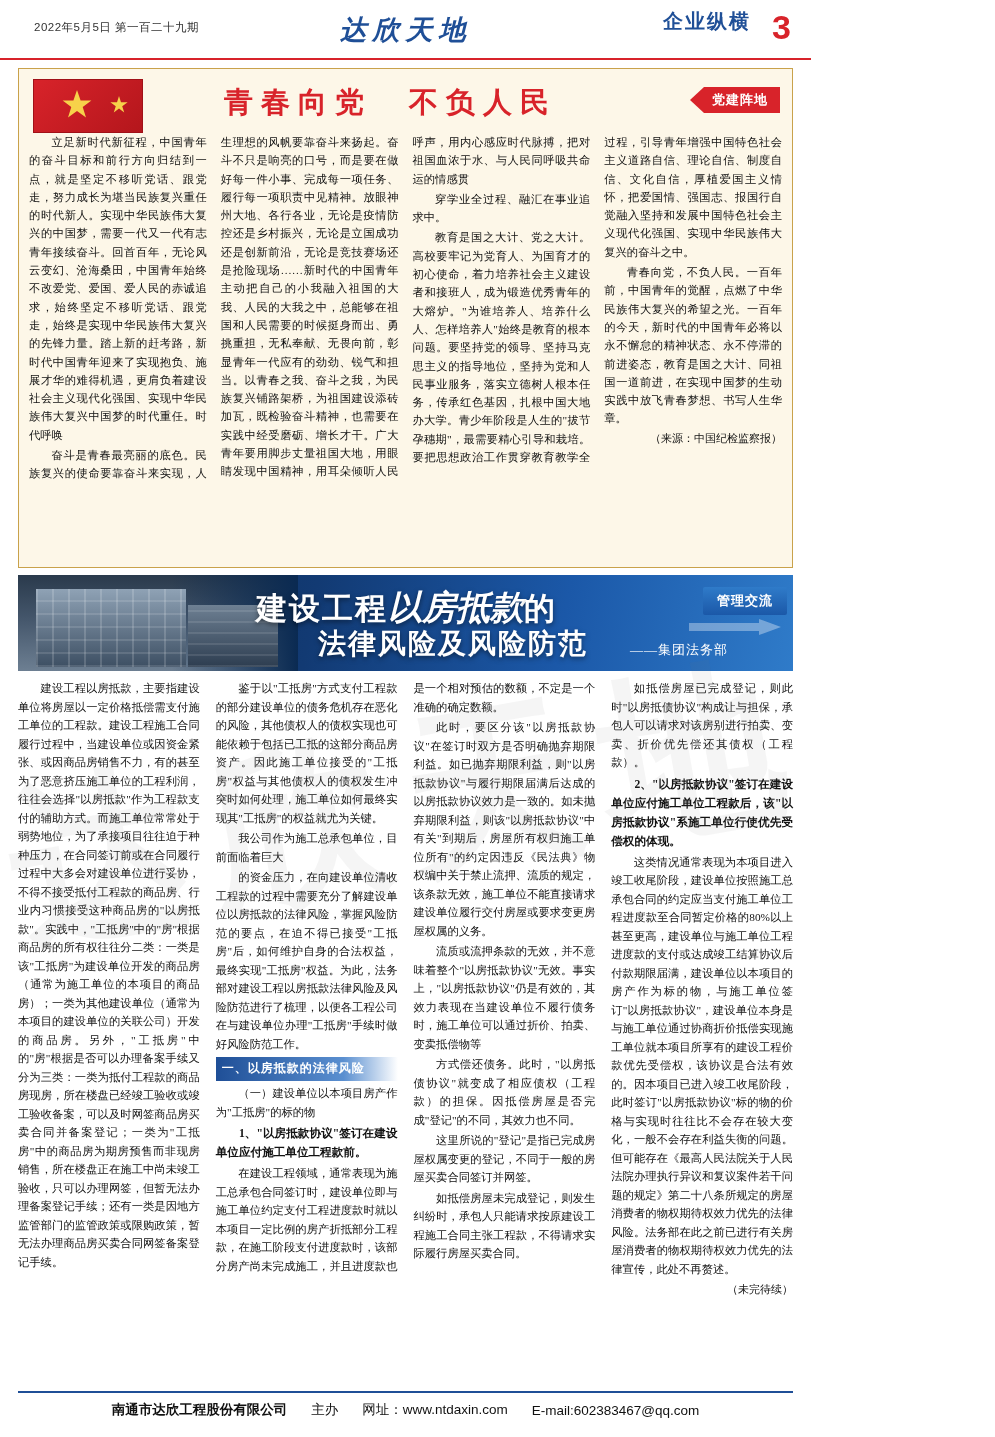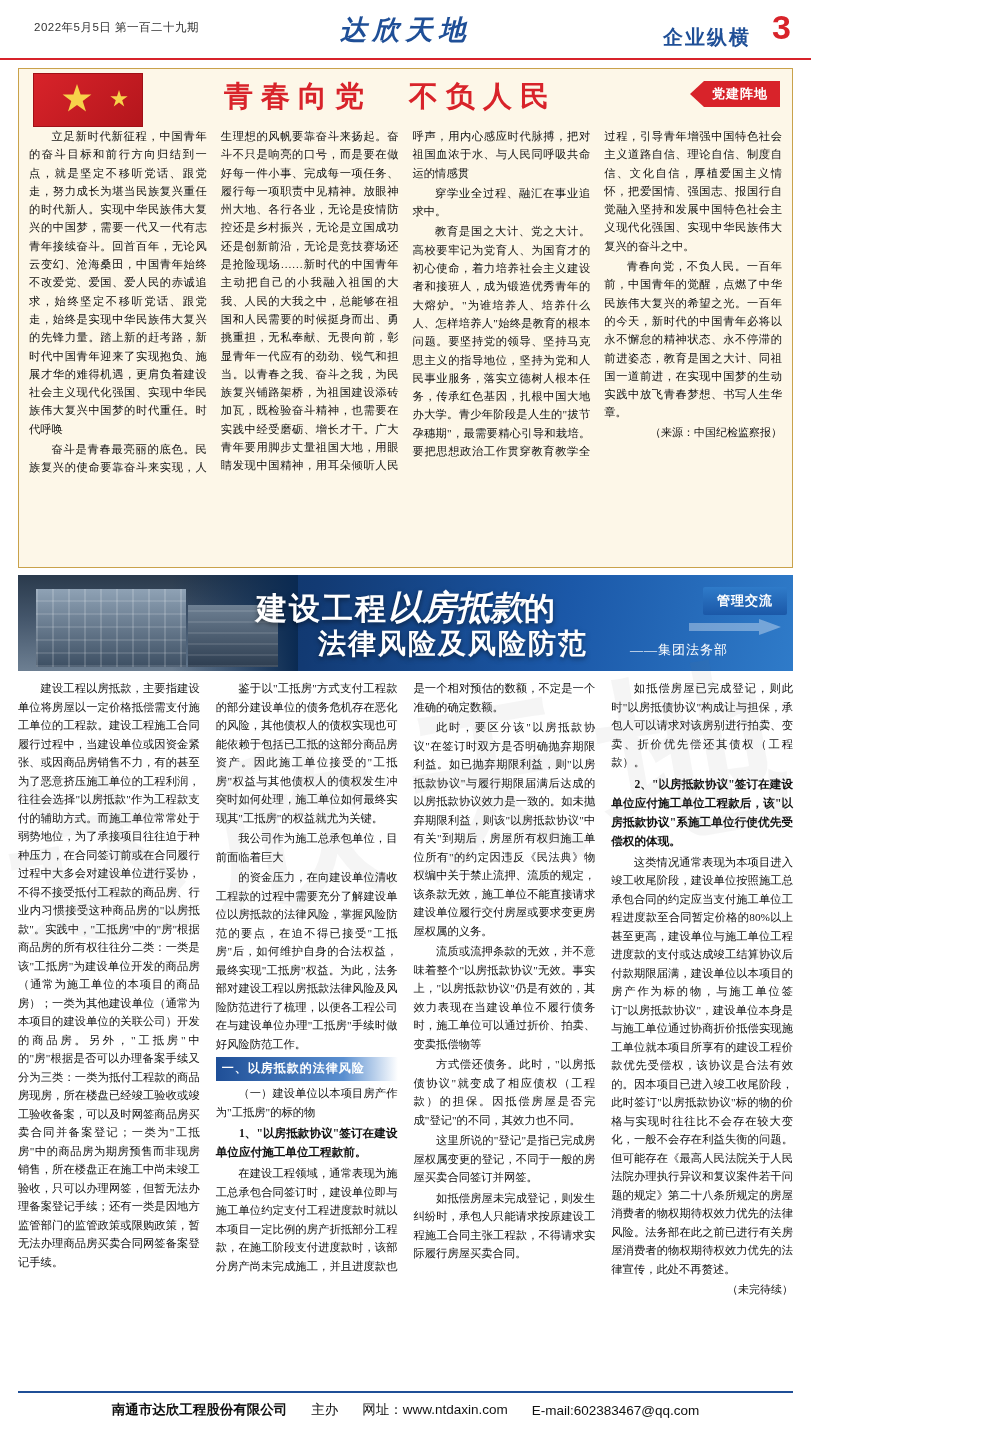--- a/index.html
+++ b/index.html
@@ -50,21 +50,21 @@
     font-size: 27px;
     font-weight: bold;
     color: #1f4f97;
     letter-spacing: 6px;
     font-family: "DejaVu Serif", serif;
     font-style: italic;
   }
   .section-head {
     position: absolute;
     right: 60px;
-    top: 24px;
+    top: 8px;
     font-size: 20px;
     font-weight: bold;
     color: #1f4f97;
     letter-spacing: 2px;
   }
   .page-num {
     position: absolute;
     right: 20px;
     top: 8px;
     font-size: 34px;
@@ -72,21 +72,21 @@
     color: #d8232a;
     font-family: "Liberation Sans", sans-serif;
   }
 
   
   .art1 {
     position: relative;
     margin: 8px 18px 0 18px;
     border: 1px solid #c9a24b;
     background: #fdf7e8;
-    padding: 2px 10px 10px 10px;
+    padding: 8px 10px 10px 10px;
     box-sizing: border-box;
     height: 500px;
   }
   .art1-header {
     position: relative;
     height: 56px;
   }
   .flag-emblem {
     position: absolute;
     left: 4px; top: 2px;

